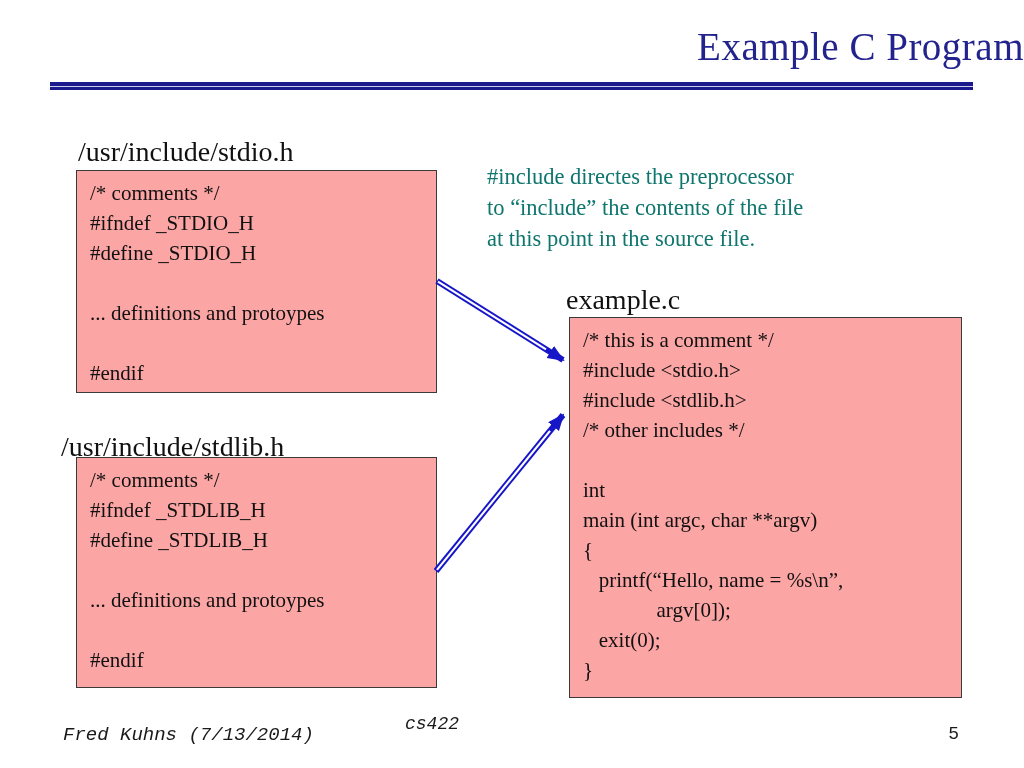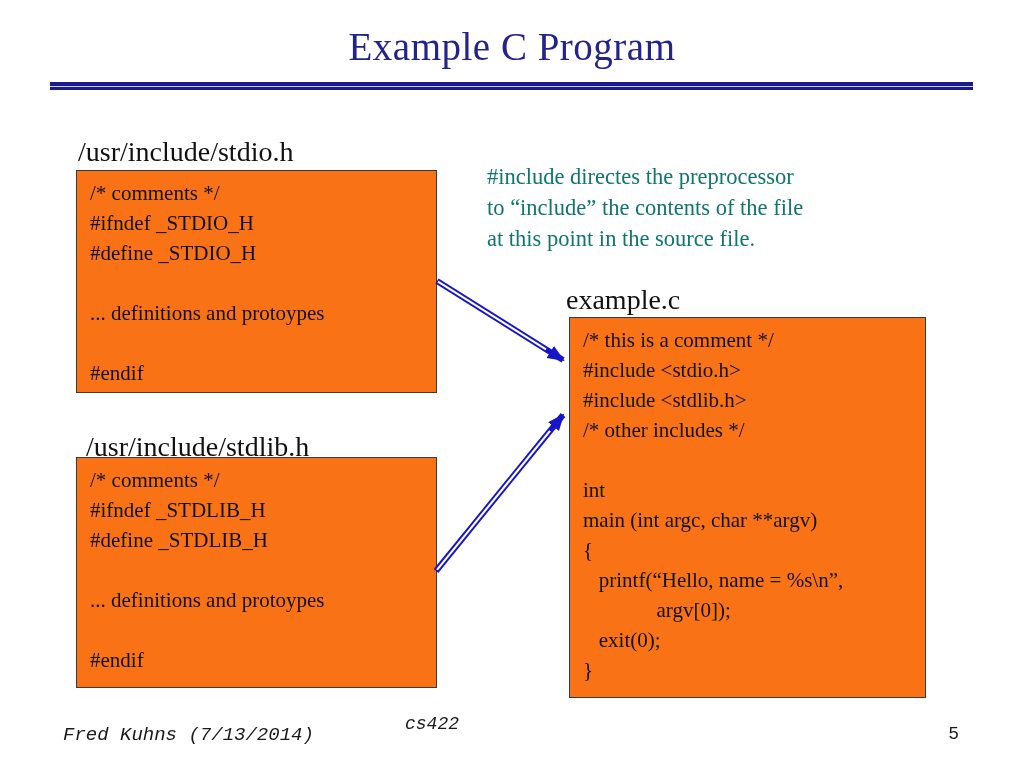--- a/index.html
+++ b/index.html
@@ -3,35 +3,35 @@
 <meta charset="utf-8">
 <style>
   html,body{margin:0;padding:0;}
   body{
     width:1024px;height:768px;position:relative;background:#ffffff;
     font-family:"Liberation Serif", serif;overflow:hidden;
     --title-color:#23238E;--rule-color:#1A1A8C;--rule-gap:#C9CDEA;--arrow-color:#1616C8;
   }
   .abs{position:absolute;}
   .slide-title{
-    left:0;top:24px;width:1024px;text-align:center;
+    left:0;top:24px;width:1024px;text-align:right;
     font-size:39px;color:var(--title-color);letter-spacing:0.5px;
   }
   .title-rule{
     left:50px;top:82px;width:923px;height:8px;
     background:linear-gradient(to bottom,
       var(--rule-color) 0%,var(--rule-color) 44%,
       var(--rule-gap) 44%,var(--rule-gap) 58%,
       var(--rule-color) 58%,var(--rule-color) 100%);
   }
   .file-label{
     font-size:28px;color:#111;white-space:pre;
   }
   .code-box{
-    background:#f97316;border:1.6px solid #3a3a3a;
+    background:#fca5a5;border:1.6px solid #3a3a3a;
     font-size:21px;line-height:30px;color:#111;
     white-space:pre;padding:7px 4px 0 13px;box-sizing:border-box;
   }
   .note-text{
     left:487px;top:161px;width:420px;
     font-size:22.5px;line-height:31px;color:#0f766e;white-space:pre;
   }
   .footer-text{
     font-family:Liberation Mono, monospace;color:#1a1a1a;
   }
@@ -53,34 +53,34 @@
 
 ... definitions and protoypes
 
 #endif</div>
 
 <div class="abs note-text">#include directes the preprocessor
 to “include” the contents of the file
 at this point in the source file.</div>
 
 <div class="abs file-label" style="left:566px;top:284px;">example.c</div>
-<div class="abs code-box" style="left:569px;top:317px;width:357px;height:381px;border-width:1.3px;">/* this is a comment */
+<div class="abs code-box" style="left:569px;top:317px;width:393px;height:381px;border-width:1.3px;">/* this is a comment */
 #include &lt;stdio.h&gt;
 #include &lt;stdlib.h&gt;
 /* other includes */
 
 int
 main (int argc, char **argv)
 {
    printf(“Hello, name = %s\n”,
               argv[0]);
    exit(0);
 }</div>
 
-<div class="abs file-label" style="left:86px;top:431px;">/usr/include/stdlib.h</div>
+<div class="abs file-label" style="left:61px;top:431px;">/usr/include/stdlib.h</div>
 <div class="abs code-box" style="left:76px;top:457px;width:361px;height:231px;">/* comments */
 #ifndef _STDLIB_H
 #define _STDLIB_H
 
 ... definitions and protoypes
 
 #endif</div>
 
 <svg class="abs arrows" width="1024" height="768" viewBox="0 0 1024 768">
   <defs>

